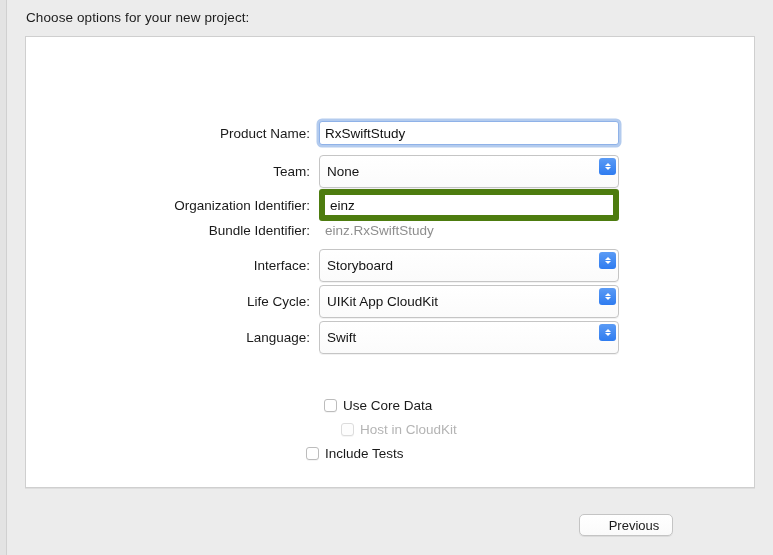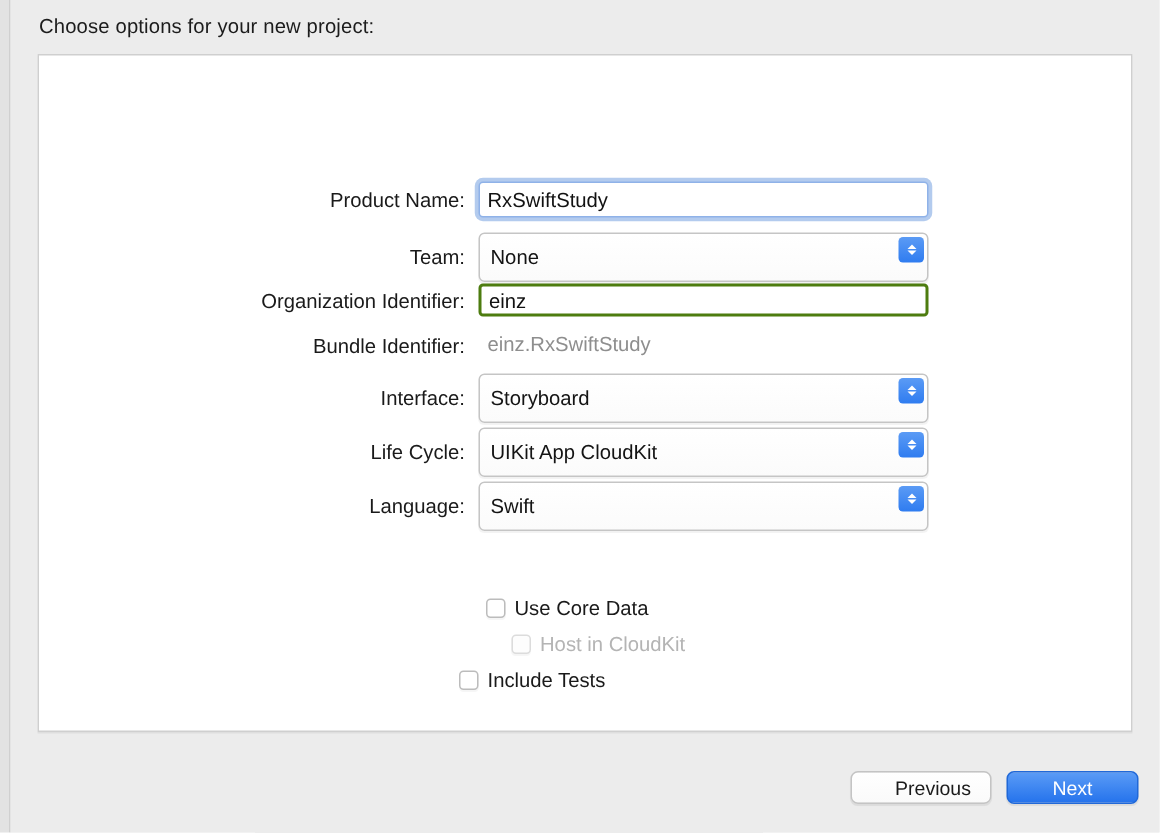--- a/index.html
+++ b/index.html
@@ -79,22 +79,22 @@
   }
 
   .control-col {
     width: 300px;
     position: relative;
   }
 
   
   .textfield {
     width: 300px;
-    height: 22px;
-    border: 2px solid #4d7c0f;
+    height: 32px;
+    border: 6px solid #4d7c0f;
     border-radius: 3px;
     background: #ffffff;
     font-family: "Liberation Sans", sans-serif;
     font-size: 13.5px;
     color: #111;
     padding: 0 5px;
     line-height: 20px;
     outline: none;
   }
 
@@ -203,21 +203,21 @@
     justify-content: center;
   }
 
   .btn.primary {
     background: linear-gradient(to bottom, #5a9bf6 0%, #2573ec 100%);
     border: 1px solid #2068d8;
     color: #ffffff;
   }
 
   #btn-cancel   { left: 19px;  top: 514px; width: 114px; }
-  #btn-previous { left: 560px; top: 514px; width: 94px; padding-left: 16px;  }
+  #btn-previous { left: 572px; top: 514px; width: 94px; padding-left: 16px;  }
   #btn-next     { left: 664px; top: 514px; width: 88px;  }
 </style>
 </head>
 <body>
 
 <div class="window-edge"></div>
 
 <div class="dialog">
 
   <div class="sheet-title">Choose options for your new project:</div>
@@ -310,15 +310,14 @@
 
       <div class="checkrow" style="left:280px; top:369px">
         <span class="checkbox"></span>
         <span class="check-label">Include Tests</span>
       </div>
 
     </div>
   </div>
 
   <button class="btn" id="btn-previous">Previous</button>
-  <button class="btn primary" id="btn-next">Next</button>
 
 </div>
 
 </body></html>

